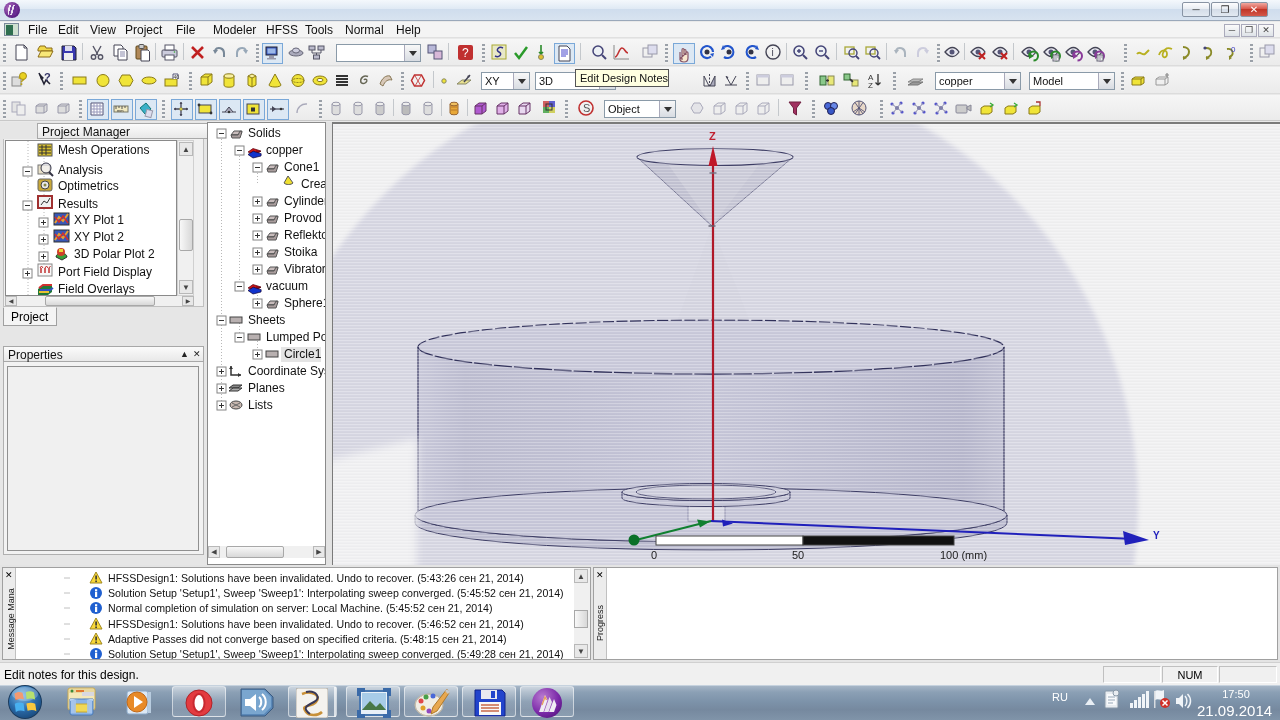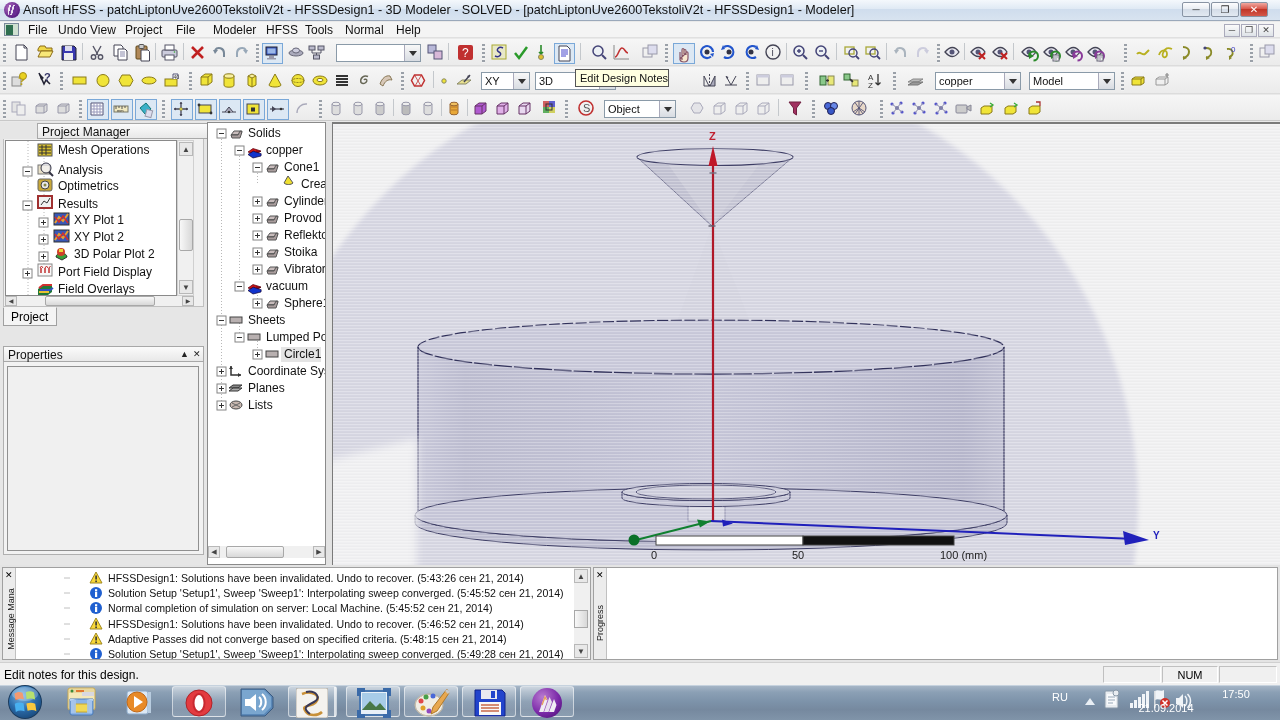--- a/index.html
+++ b/index.html
@@ -86,29 +86,28 @@
   border-top:1px solid #c6d2de; }
 .tbtn { position:absolute; top:2px; width:54px; height:31px; border:1px solid rgba(255,255,255,0.55); border-radius:3px;
   background:linear-gradient(rgba(255,255,255,0.45), rgba(255,255,255,0.15) 50%, rgba(200,215,230,0.2)); }
 </style>
 </head>
 <body>
 <div id="root">
 
   <div id="titlebar" class="abs"></div>
   <div id="title-ico" class="abs"></div>
-  <div id="title-text" class="abs">Ansoft HFSS - patchLiptonUve2600TekstoliV2t - HFSSDesign1 - 3D Modeler - SOLVED - [patchLiptonUve2600TekstoliV2t - HFSSDesign1 - Modeler]</div>
   <div class="abs capbtn" style="left:1182px;">─</div>
   <div class="abs capbtn" style="left:1211px;">❐</div>
   <div class="abs capbtn" id="btn-close" style="left:1240px;">✕</div>
 
   <div id="menubar" class="abs"></div>
   <div id="menu-ico" class="abs" style="top:23px;"></div>
   <div class="abs menu-item" style="left:28px; top:23px;">File</div>
-  <div class="abs menu-item" style="left:58px; top:23px;">Undo</div>
+  <div class="abs menu-item" style="left:58px; top:23px;">Edit</div>
   <div class="abs menu-item" style="left:90px; top:23px;text-align:right;">View</div>
   <div class="abs menu-item" style="left:125px; top:23px;">Project</div>
   <div class="abs menu-item" style="left:176px; top:23px;">File</div>
   <div class="abs menu-item" style="left:213px; top:23px;">Modeler</div>
   <div class="abs menu-item" style="left:266px; top:23px;">HFSS</div>
   <div class="abs menu-item" style="left:305px; top:23px;">Tools</div>
   <div class="abs menu-item" style="left:345px; top:23px;">Normal</div>
   <div class="abs menu-item" style="left:396px; top:23px;">Help</div>
   <div class="abs mdibtn" style="left:1224px; top:24px;">─</div>
   <div class="abs mdibtn" style="left:1241px; top:24px;">❐</div>
@@ -1386,16 +1385,16 @@
 
       <path d="M52 3c3-2 6 1 9-1v9c-3 2-6-1-9 1z" fill="#f0f4f8"></path>
       <rect x="51" y="3" width="1.5" height="17" fill="#d8dce0"></rect>
       <circle cx="62" cy="15" r="5" fill="#d03028"></circle>
       <path d="M59.5 12.5l5 5M64.5 12.5l-5 5" stroke="#fff" stroke-width="1.5"></path>
 
       <path d="M73 10h3l4-4v14l-4-4h-3z" fill="#f0f4f8"></path>
       <path d="M82 8c2.5 2.5 2.5 7.5 0 10M84.5 6c4 4 4 10 0 14" stroke="#f0f4f8" stroke-width="1.5" fill="none"></path>
     </svg>
     <div class="abs" style="left:1206px;top:688px;width:60px;height:13px;color:#fff;font-size:11px;text-align:center;">17:50</div>
-    <div class="abs" style="left:1129px;top:702px;width:74px;height:13px;color:#fff;font-size:11px;text-align:center;">21.09.2014</div>
+    <div class="abs" style="left:1197px;top:702px;width:74px;height:13px;color:#fff;font-size:15px;text-align:center;">21.09.2014</div>
   </div>
 
 </div>
 
 </body></html>

